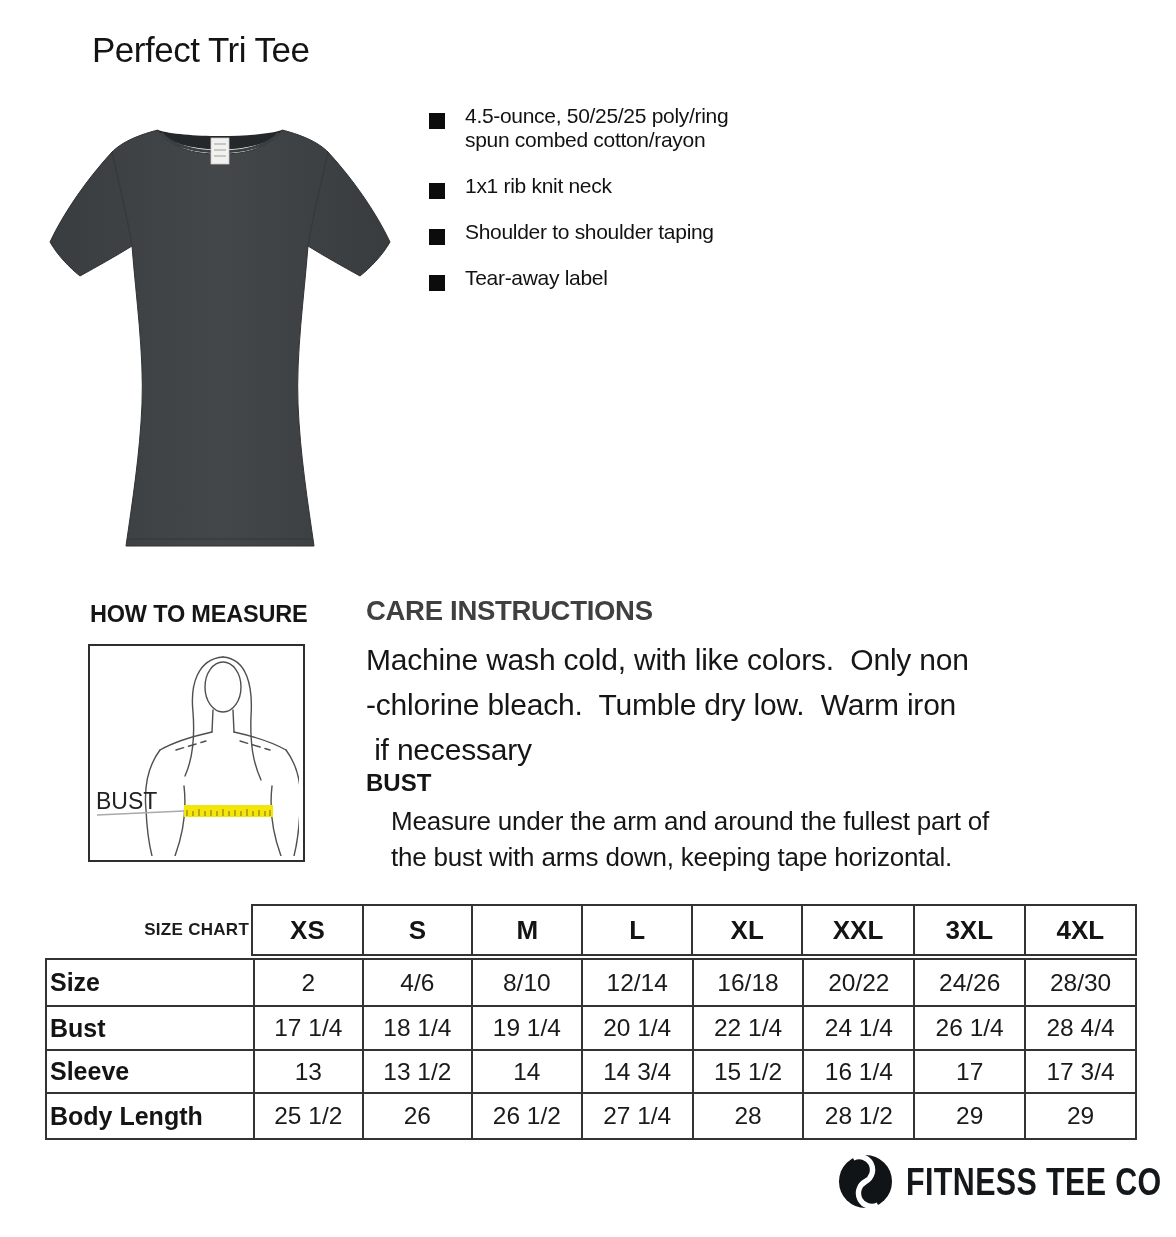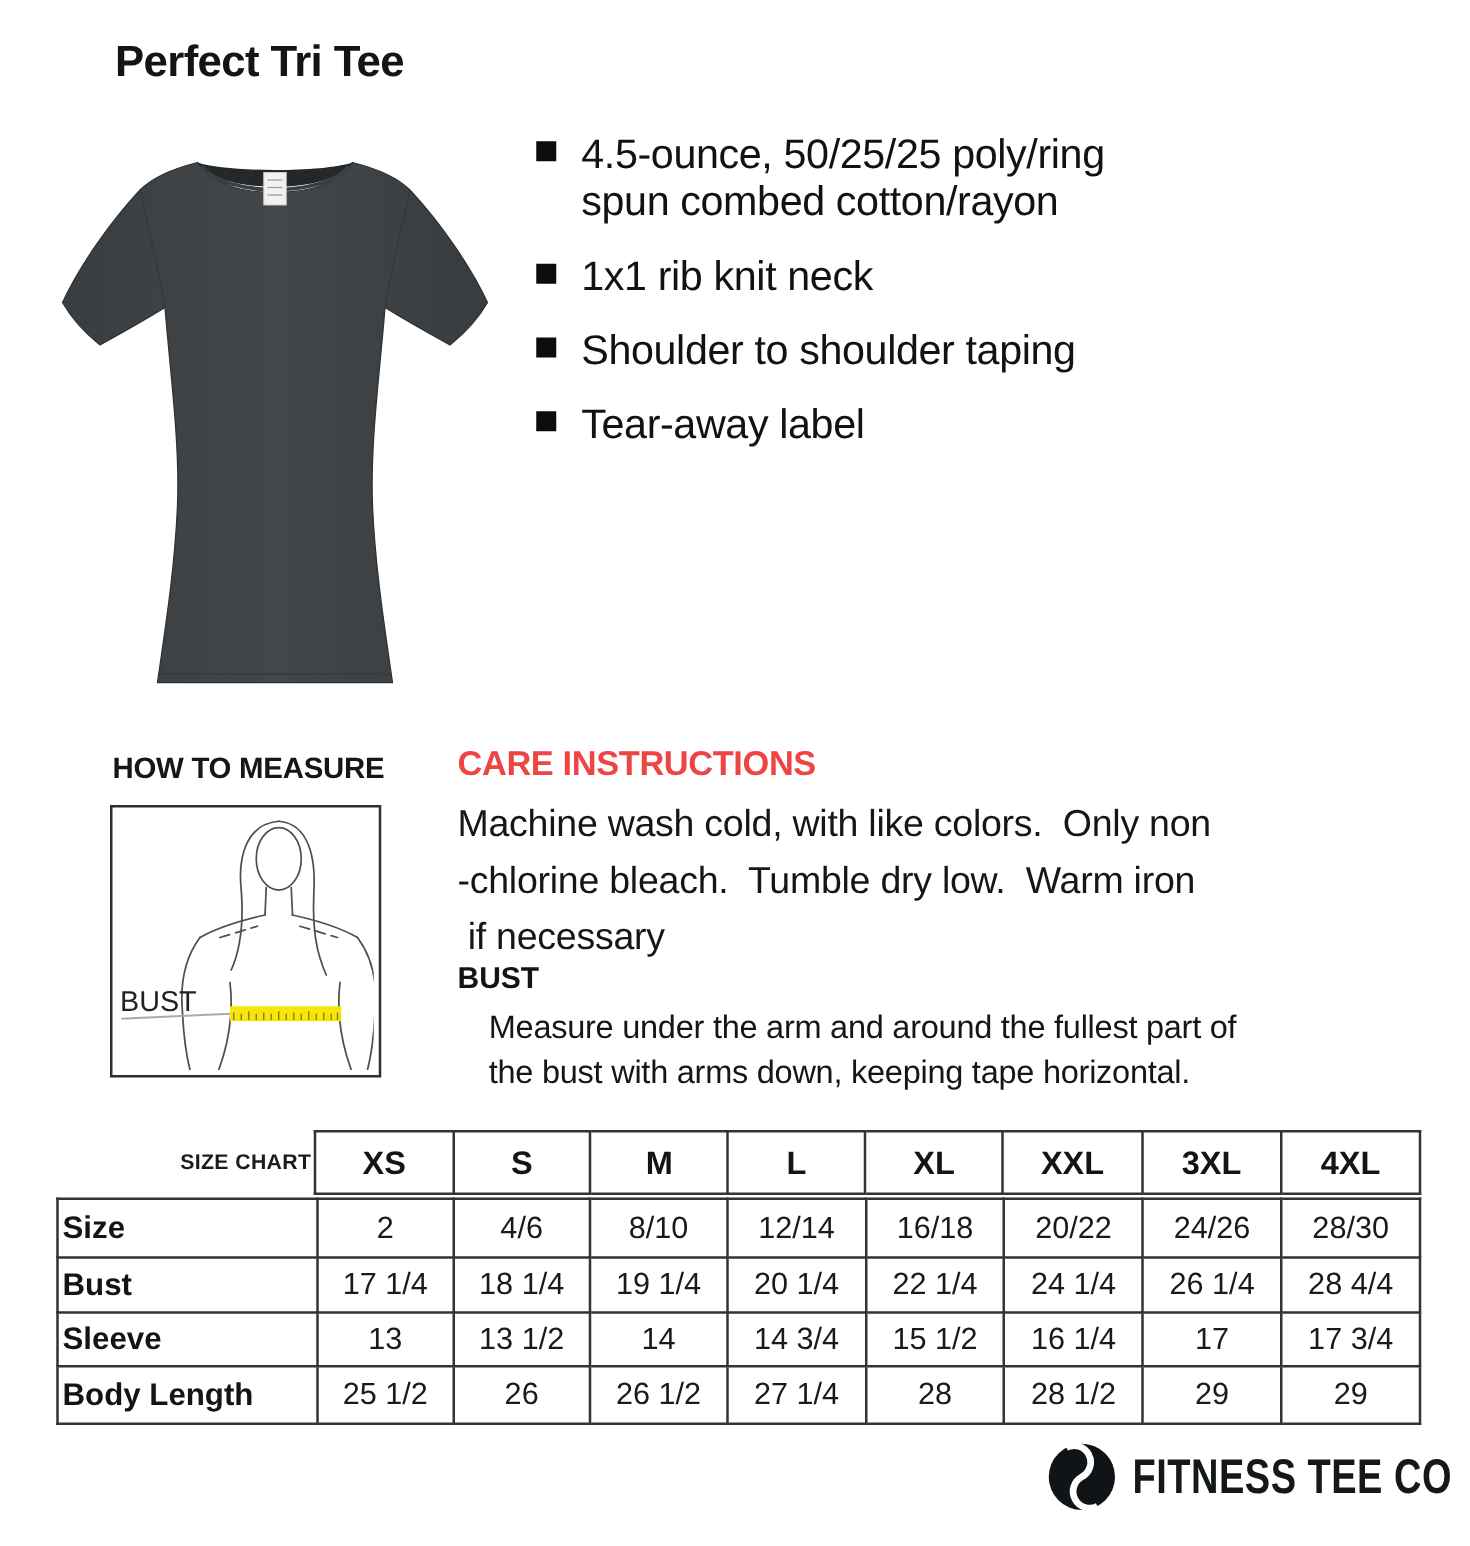--- a/index.html
+++ b/index.html
@@ -3,38 +3,38 @@
 <meta charset="utf-8">
 <style>
   html,body{margin:0;padding:0;}
   body{
     width:1176px;height:1237px;position:relative;background:#ffffff;
     font-family:"Liberation Sans",sans-serif;color:#111;overflow:hidden;
   }
   .abs{position:absolute;}
 
   
-  .page-title{left:92px;top:30px;font-size:35px;font-weight:700;letter-spacing:-0.5px;color:#141414;}
+  .page-title{left:92px;top:30px;font-size:35px;font-weight:400;letter-spacing:-0.5px;color:#141414;}
 
   
   .shirt-wrap{left:28px;top:92px;width:384px;height:488px;}
 
   
   .features{left:429px;top:104px;width:552px;}
   .feature-item{display:flex;align-items:flex-start;margin-bottom:21px;}
   .feature-bullet{flex:none;width:16px;height:16px;background:#0c0c0c;margin-top:9px;margin-right:20px;}
-  .feature-text{font-size:33px;line-height:1.16;letter-spacing:-0.3px;white-space:pre-wrap;color:#121212;}
+  .feature-text{font-size:21px;line-height:1.16;letter-spacing:-0.3px;white-space:pre-wrap;color:#121212;}
 
   
   .measure-heading{left:90px;top:601px;font-size:23.5px;font-weight:700;letter-spacing:-0.2px;color:#161616;}
   .measure-box{left:88px;top:644px;width:213px;height:214px;border:2px solid #2e2e2e;background:#fff;}
   .measure-box svg{display:block;}
 
   
-  .care-heading{left:366px;top:595px;font-size:27.5px;font-weight:700;letter-spacing:-0.3px;color:#ef4444;}
+  .care-heading{left:366px;top:595px;font-size:27.5px;font-weight:700;letter-spacing:-0.3px;color:#404040;}
   .care-text{left:366px;top:637px;font-size:30px;line-height:1.5;letter-spacing:-0.2px;white-space:pre-wrap;color:#161616;}
   .bust-heading{left:366px;top:769px;font-size:24px;font-weight:700;color:#141414;}
   .bust-text{left:366px;top:804px;font-size:26px;line-height:1.37;letter-spacing:-0.2px;white-space:pre-wrap;color:#161616;margin-left:25px;}
 
   
   .size-chart{left:45px;top:904px;width:1092px;}
   table{border-collapse:collapse;table-layout:fixed;}
   .sc-head td.corner{border:none;width:210px;text-align:right;padding-right:2px;
     font-size:17px;font-weight:700;letter-spacing:0.3px;color:#1c1c1c;}
   .sc-head th{border:2px solid #333;width:110px;font-size:26px;font-weight:700;color:#141414;text-align:center;}

